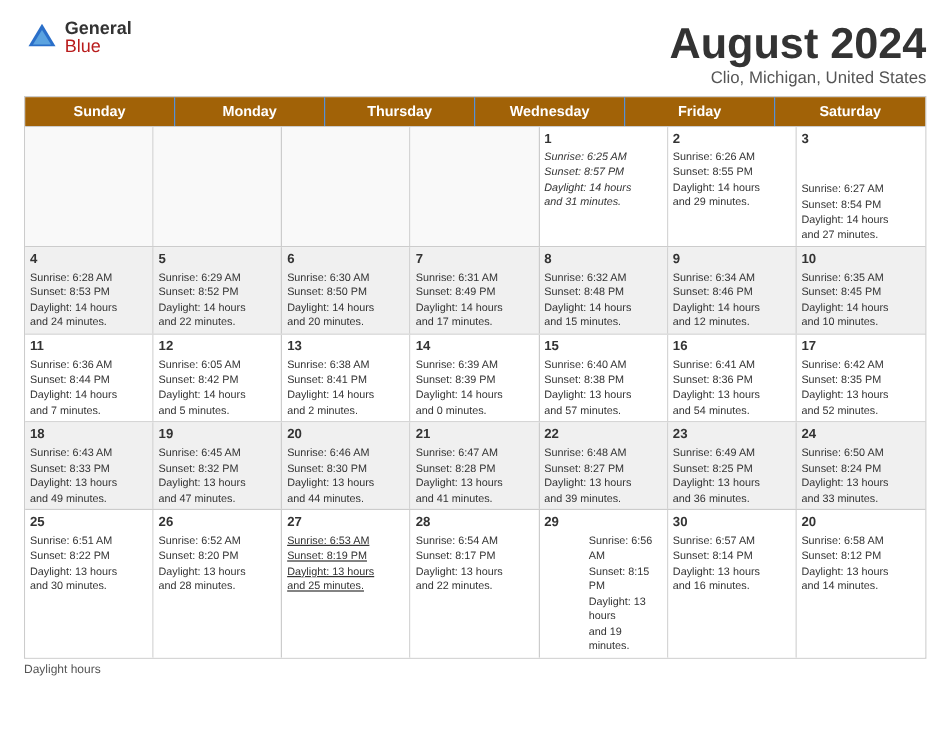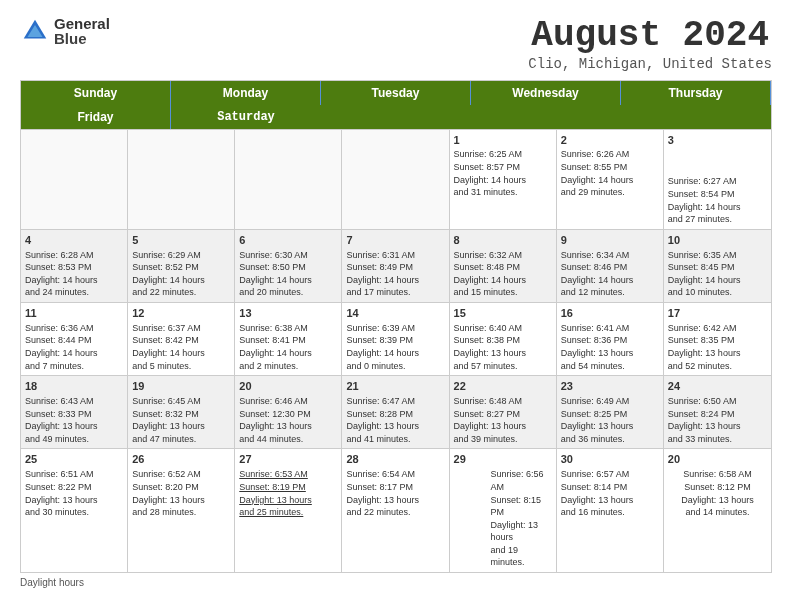--- a/index.html
+++ b/index.html
@@ -33,61 +33,60 @@
       flex-direction: column;
       line-height: 1;
     }
     .logo-general {
       font-size: 15px;
       font-weight: bold;
       color: #333;
     }
     .logo-blue {
       font-size: 15px;
-      font-weight: bold;
-      color: #404040;
+      font-weight: normal;
+      color: #b91c1c;
     }
     .logo-icon {
       width: 30px;
       height: 30px;
     }
     .title-area {
-      text-align: center;
-      font-family: Liberation Mono, monospace;
+      text-align: right;
     }
     .main-title {
       font-size: 36px;
       font-weight: bold;
       color: #333;
       line-height: 1.1;
     }
     .subtitle {
       font-size: 14px;
       color: #555;
     }
     .calendar {
       flex: 1;
       display: flex;
       flex-direction: column;
       border: 1px solid #ccc;
     }
     .day-headers {
       display: grid;
-      grid-template-columns: repeat(5, 1fr);
-      background: #4d7c0f;
+      grid-template-columns: repeat(6, 1fr);
+      background: #a16207;
     }
     .day-header {
       color: #fff;
       font-size: 12px;
       font-weight: bold;
       text-align: center;
       padding: 5px 2px;
       border-right: 1px solid #5590d8;
     }
-    .day-header:last-child { border-right: none; font-family: Liberation Mono, monospace; }
+    .day-header:last-child { border-right: none; }
     .calendar-grid {
       flex: 1;
       display: flex;
       flex-direction: column;
     }
     .week-row {
       display: grid;
       grid-template-columns: repeat(7, 1fr);
       flex: 1;
       border-top: 1px solid #ccc;
@@ -138,35 +137,34 @@
     <div class="title-area">
       <div class="main-title">August 2024</div>
       <div class="subtitle">Clio, Michigan, United States</div>
     </div>
   </div>
 
   <div class="calendar">
     <div class="day-headers" id="day-headers-container">
         <div class="day-header">Sunday</div>
         <div class="day-header">Monday</div>
-        <div class="day-header">Tuesday</div>
+        <div class="day-header">Thursday</div>
         <div class="day-header">Wednesday</div>
-        <div class="day-header">Thursday</div>
         <div class="day-header">Friday</div>
         <div class="day-header">Saturday</div>
       </div>
     <div class="calendar-grid" id="calendar-grid-container">
         <div class="week-row">
           <div class="day-cell empty"></div>
           <div class="day-cell empty"></div>
           <div class="day-cell empty"></div>
           <div class="day-cell empty"></div>
           <div class="day-cell">
             <div class="day-number">1</div>
-            <div class="day-info" style="white-space: pre-line;">Sunrise: 6:25 AM
+            <div class="day-info" style="white-space: pre-line; font-style: italic;">Sunrise: 6:25 AM
 Sunset: 8:57 PM
 Daylight: 14 hours
 and 31 minutes.</div>
           </div>
           <div class="day-cell">
             <div class="day-number">2</div>
             <div class="day-info" style="white-space: pre-line;">Sunrise: 6:26 AM
 Sunset: 8:55 PM
 Daylight: 14 hours
 and 29 minutes.</div>
@@ -233,21 +231,21 @@
         <div class="week-row">
           <div class="day-cell">
             <div class="day-number">11</div>
             <div class="day-info" style="white-space: pre-line;">Sunrise: 6:36 AM
 Sunset: 8:44 PM
 Daylight: 14 hours
 and 7 minutes.</div>
           </div>
           <div class="day-cell">
             <div class="day-number">12</div>
-            <div class="day-info" style="white-space: pre-line;">Sunrise: 6:37 AM
+            <div class="day-info" style="white-space: pre-line;">Sunrise: 6:05 AM
 Sunset: 8:42 PM
 Daylight: 14 hours
 and 5 minutes.</div>
           </div>
           <div class="day-cell">
             <div class="day-number">13</div>
             <div class="day-info" style="white-space: pre-line;">Sunrise: 6:38 AM
 Sunset: 8:41 PM
 Daylight: 14 hours
 and 2 minutes.</div>
@@ -292,21 +290,21 @@
           <div class="day-cell shaded">
             <div class="day-number">19</div>
             <div class="day-info" style="white-space: pre-line;">Sunrise: 6:45 AM
 Sunset: 8:32 PM
 Daylight: 13 hours
 and 47 minutes.</div>
           </div>
           <div class="day-cell shaded">
             <div class="day-number">20</div>
             <div class="day-info" style="white-space: pre-line;">Sunrise: 6:46 AM
-Sunset: 12:30 PM
+Sunset: 8:30 PM
 Daylight: 13 hours
 and 44 minutes.</div>
           </div>
           <div class="day-cell shaded">
             <div class="day-number">21</div>
             <div class="day-info" style="white-space: pre-line;">Sunrise: 6:47 AM
 Sunset: 8:28 PM
 Daylight: 13 hours
 and 41 minutes.</div>
           </div>
@@ -370,21 +368,21 @@
           </div>
           <div class="day-cell">
             <div class="day-number">30</div>
             <div class="day-info" style="white-space: pre-line;">Sunrise: 6:57 AM
 Sunset: 8:14 PM
 Daylight: 13 hours
 and 16 minutes.</div>
           </div>
           <div class="day-cell">
             <div class="day-number">20</div>
-            <div class="day-info" style="white-space: pre-line; text-align: center;">Sunrise: 6:58 AM
+            <div class="day-info" style="white-space: pre-line;">Sunrise: 6:58 AM
 Sunset: 8:12 PM
 Daylight: 13 hours
 and 14 minutes.</div>
           </div>
         </div>
       </div>
   </div>
 
   <div class="footer-note">Daylight hours</div>
 </div>

